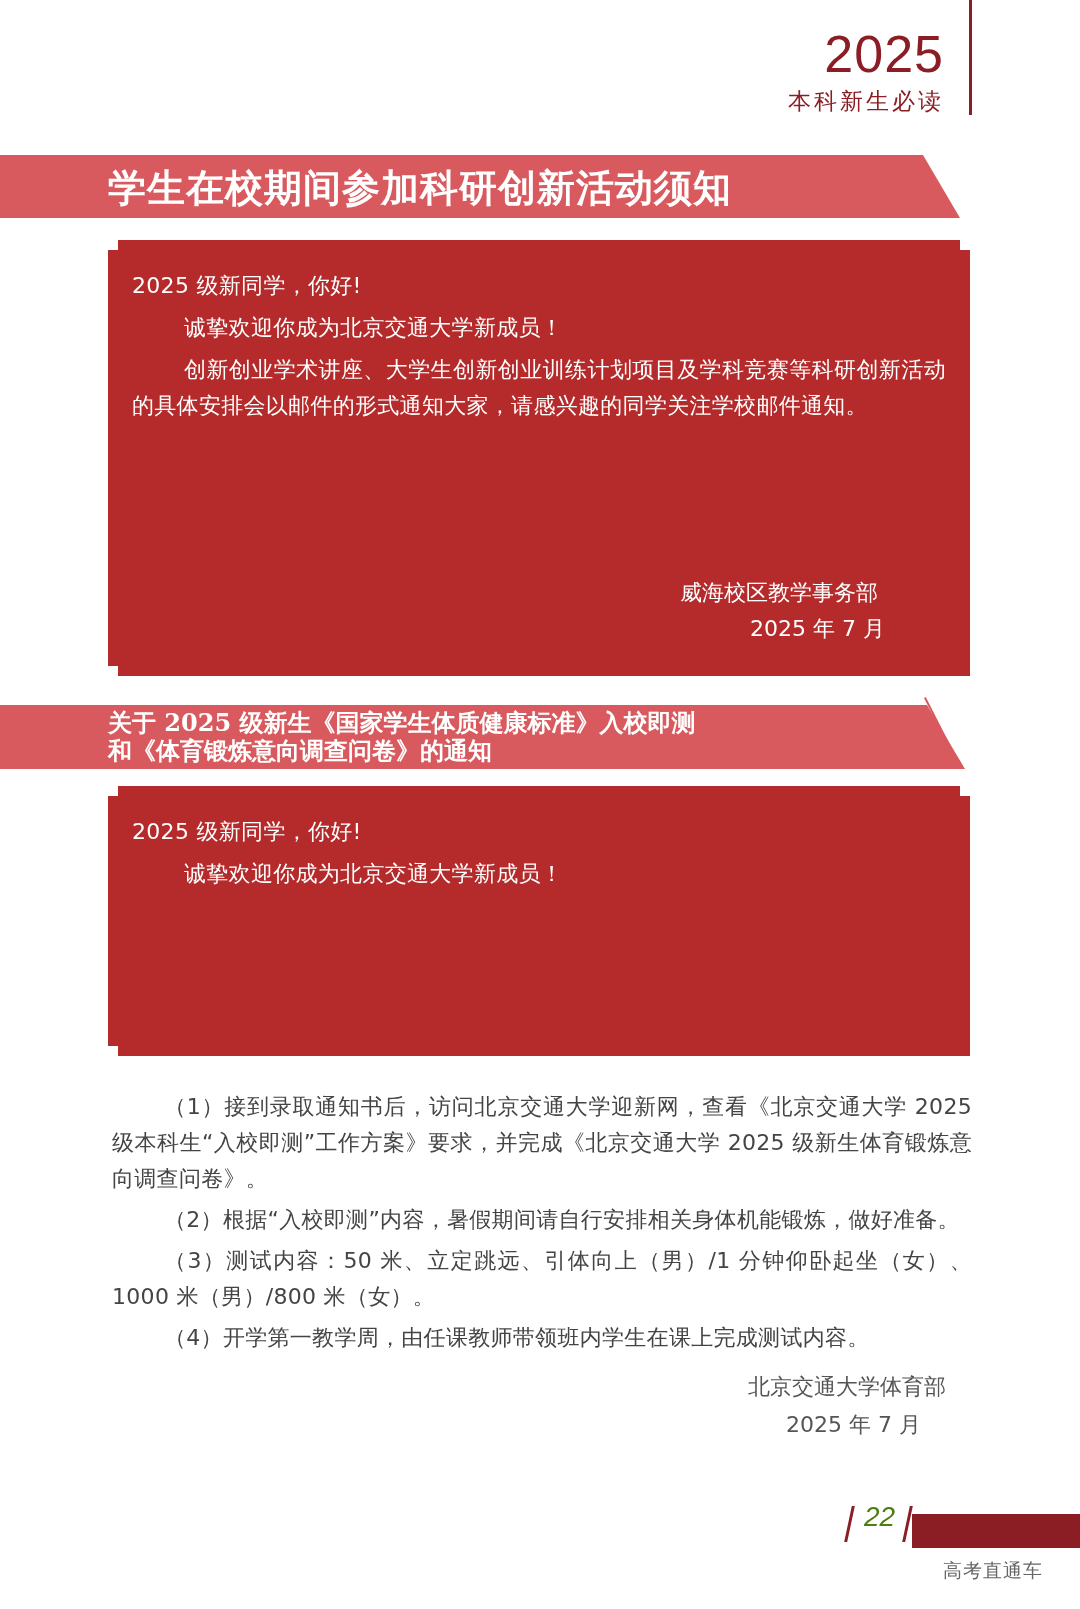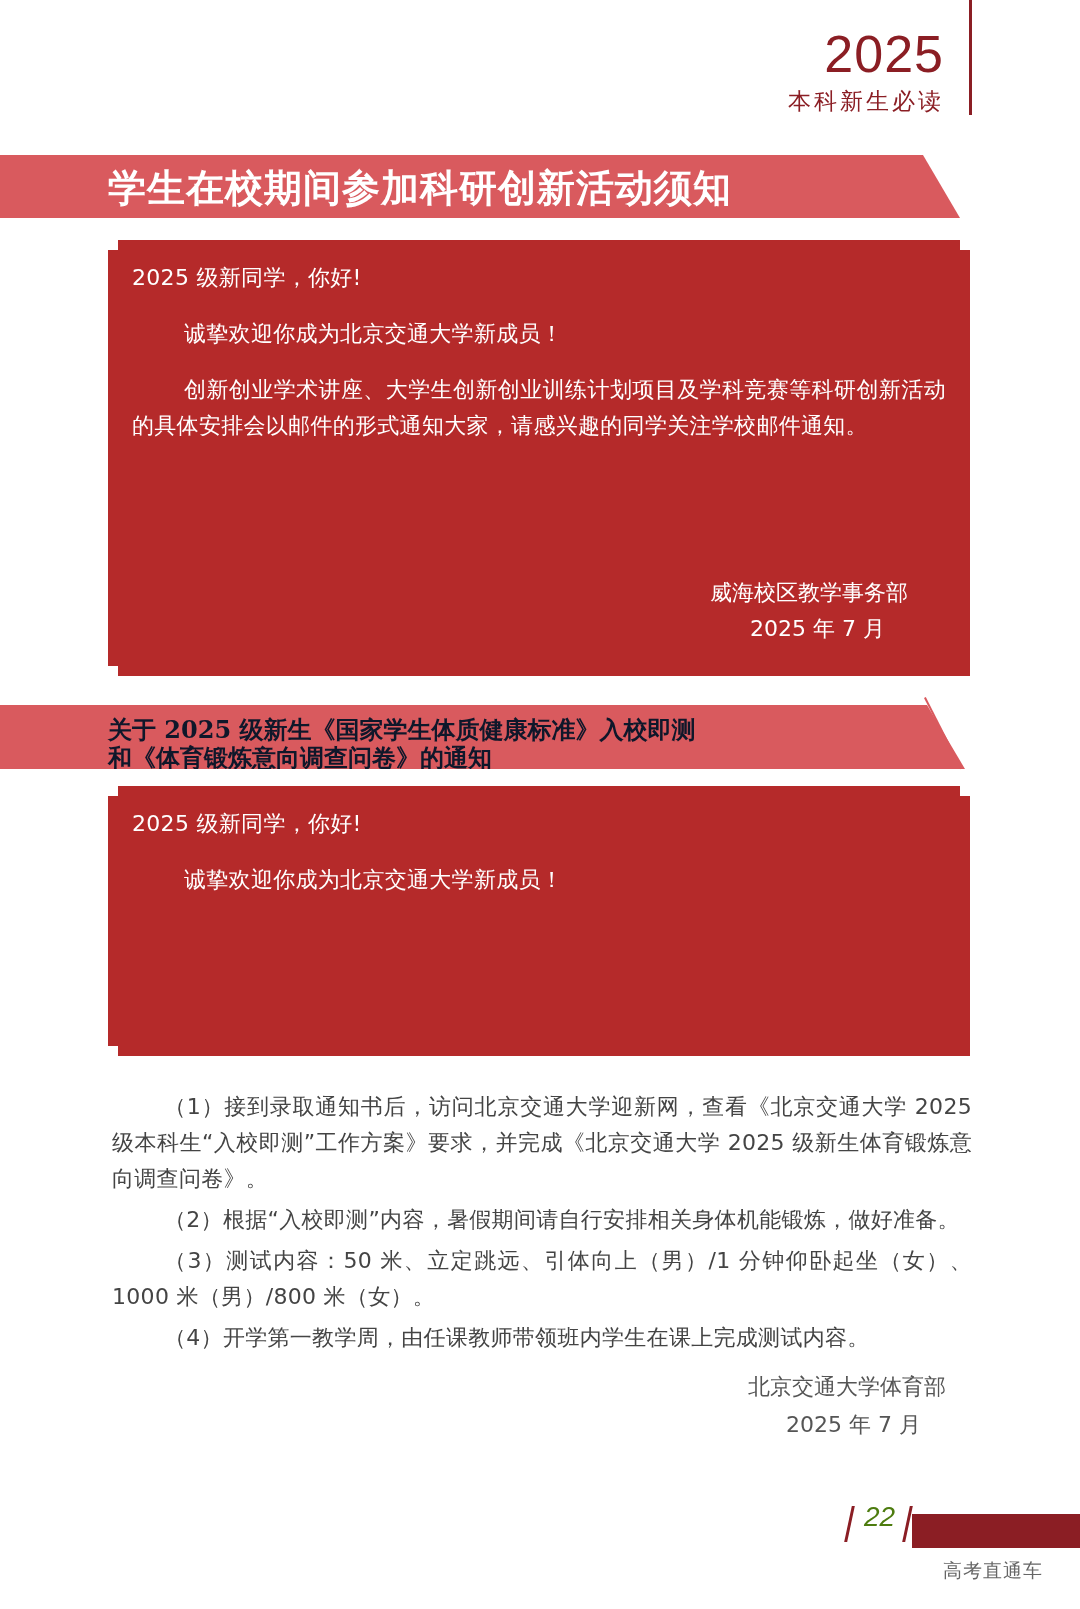--- a/index.html
+++ b/index.html
@@ -10,31 +10,31 @@
       color: #333;
     }
     .header-rule { position: absolute; left: 969px; top: 0; width: 3px; height: 115px; background: #8b1e24; }
     .header-year { position: absolute; right: 136px; top: 28px; font-size: 52px; color: #8b1e24; line-height: 1; letter-spacing: 1px; font-family: "Liberation Sans", sans-serif; }
     .header-sub { position: absolute; right: 136px; top: 86px; font-size: 23px; color: #8b1e24; letter-spacing: 3px; }
 
     .banner { position: absolute; left: 0; background: #d95a5e; }
     .banner1 { top: 155px; height: 63px; width: 960px; clip-path: polygon(0 0, 923px 0, 960px 100%, 0 100%); padding-left: 28px; }
     .banner1 .btitle { position: absolute; left: 108px; top: 8px; font-family: "DejaVu Serif", "Liberation Serif", serif; font-weight: bold; font-size: 38px; color: #fff; letter-spacing: 1px; white-space: nowrap; }
     .banner2 { top: 705px; height: 64px; width: 965px; clip-path: polygon(0 0, 927px 0, 965px 100%, 0 100%); }
-    .banner2 .btitle { position: absolute; left: 108px; top: 4px; font-family: "DejaVu Serif", "Liberation Serif", serif; font-weight: bold; font-size: 24px; line-height: 28px; color: #0f172a; white-space: nowrap; margin-top: 7px; }
+    .banner2 .btitle { position: absolute; left: 108px; top: 4px; font-family: "DejaVu Serif", "Liberation Serif", serif; font-weight: bold; font-size: 24px; line-height: 28px; color: #ffffff; white-space: nowrap; }
     .banner2-slash { position: absolute; left: 924px; top: 698px; width: 2px; height: 80px; background: #d95a5e; transform: rotate(-27deg); transform-origin: top left; }
 
     .redbox { position: absolute; background: #b52a2a; color: #fff;
       clip-path: polygon(10px 0, calc(100% - 10px) 0, calc(100% - 10px) 10px, 100% 10px, 100% 100%, 10px 100%, 10px calc(100% - 10px), 0 calc(100% - 10px), 0 10px, 10px 10px); }
     .box1 { left: 108px; top: 240px; width: 862px; height: 436px; }
     .box2 { left: 108px; top: 786px; width: 862px; height: 270px; }
     .redbox .p { font-size: 22px; line-height: 36px; margin: 0; padding: 0 24px; letter-spacing: 0.3px; text-align: justify; }
-    .redbox .greet { padding-top: 20px; }
+    .redbox .greet { padding-top: 28px; }
     .redbox .indent { text-indent: 52px; }
-    .redbox .gap { margin-top: 20px; }
+    .redbox .gap { margin-top: 6px; }
     .sign { position: absolute; font-size: 22px; color: #fff; white-space: nowrap; }
 
     .body-text { position: absolute; left: 112px; width: 860px; top: 1075px; color: #444; margin-top: 14px; }
     .body-text .p { font-size: 22px; line-height: 36px; margin: 0 0 5px 0; text-indent: 52px; text-align: justify; letter-spacing: 0.3px; }
     .sign2 { position: absolute; font-size: 22px; color: #555; white-space: nowrap; }
 
     .footer-slash { position: absolute; width: 3px; height: 36px; background: #8b1e24; transform: skewX(-12deg); }
     .page-num { position: absolute; left: 864px; top: 1501px; font-size: 28px; color: #4d7c0f; font-family: "Liberation Sans", sans-serif; font-style: italic; }
     .footer-bar { position: absolute; left: 912px; top: 1514px; width: 168px; height: 34px; background: #8b1e24; }
     .footer-brand { position: absolute; left: 943px; top: 1558px; font-size: 19px; color: #666; letter-spacing: 1px; }
@@ -47,21 +47,21 @@
 <div class="header-sub">本科新生必读</div>
 
 <div class="banner banner1">
   <div class="btitle">学生在校期间参加科研创新活动须知</div>
 </div>
 
 <div class="redbox box1">
   <p class="p greet">2025 级新同学，你好!</p>
   <p class="p indent gap">诚挚欢迎你成为北京交通大学新成员！</p>
   <p class="p indent gap">创新创业学术讲座、大学生创新创业训练计划项目及学科竞赛等科研创新活动的具体安排会以邮件的形式通知大家，请感兴趣的同学关注学校邮件通知。</p>
-  <div class="sign" style="left:602px; top:338px;">威海校区教学事务部</div>
+  <div class="sign" style="left:572px; top:338px;">威海校区教学事务部</div>
   <div class="sign" style="left:642px; top:374px;">2025 年 7 月</div>
 </div>
 
 <div class="banner banner2">
   <div class="btitle">关于 2025 级新生《国家学生体质健康标准》入校即测</div>
   <div class="btitle" style="top:32px;">和《体育锻炼意向调查问卷》的通知</div>
 </div>
 <div class="banner2-slash"></div>
 
 <div class="redbox box2">

